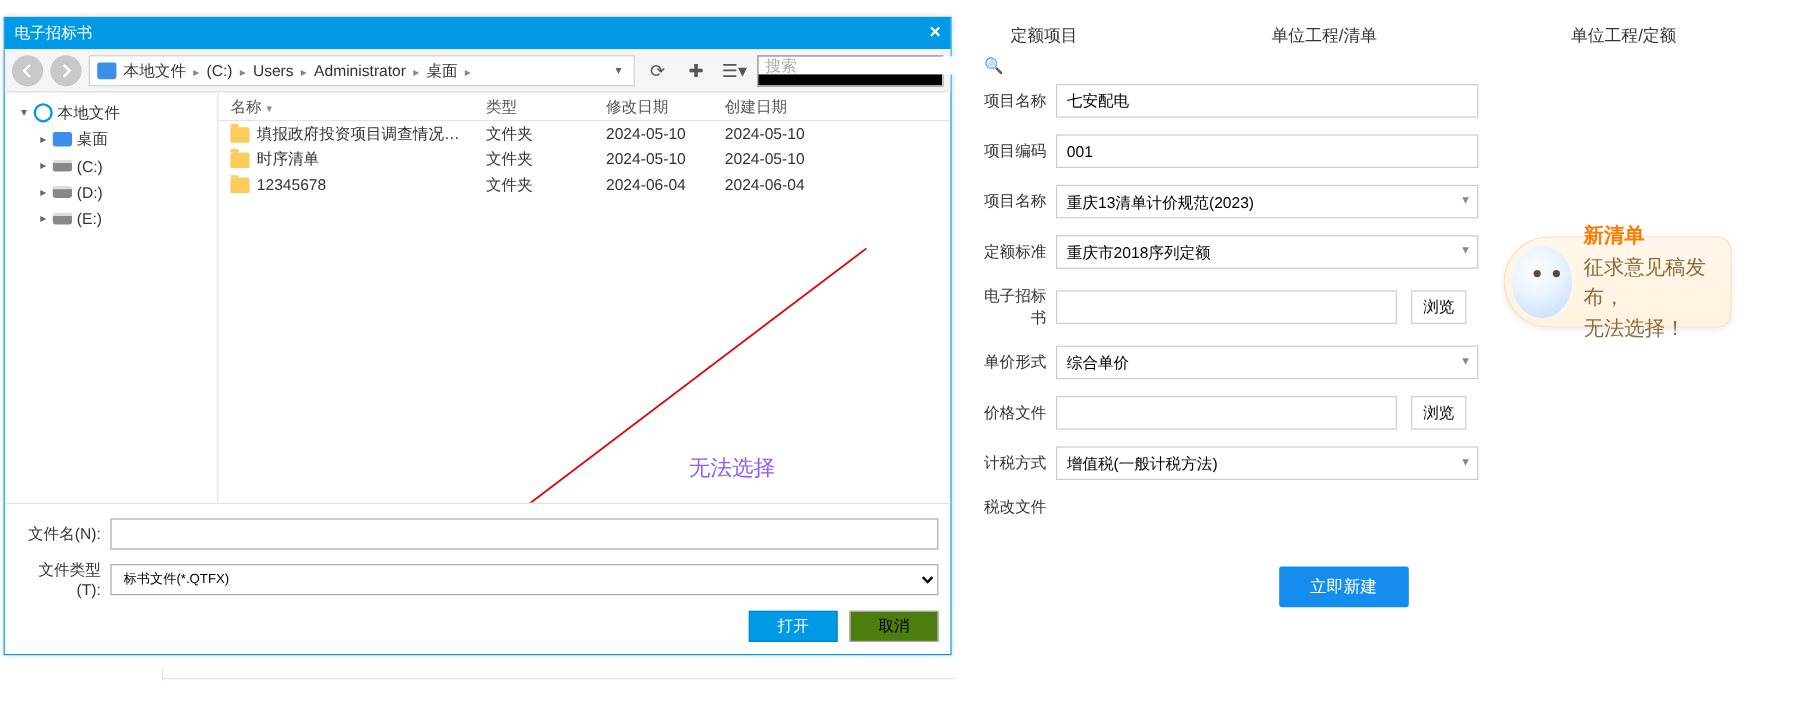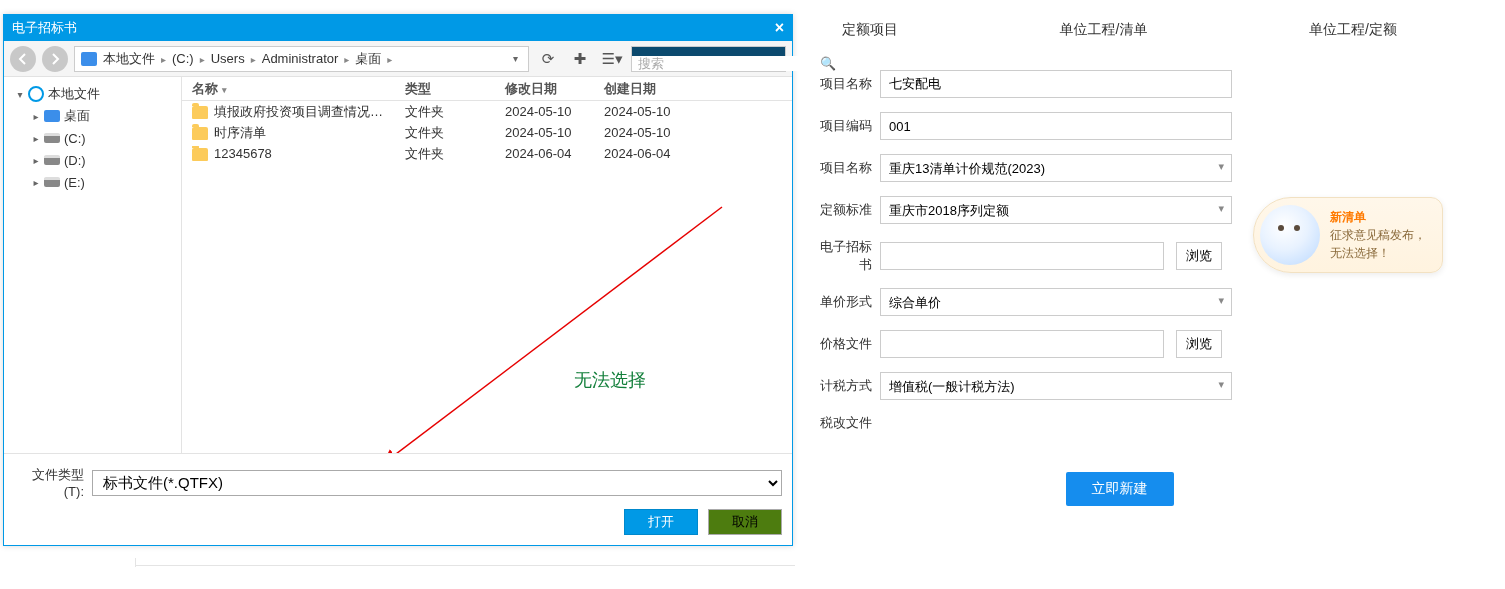--- a/index.html
+++ b/index.html
@@ -100,23 +100,23 @@
       height: 26px;
       display: flex;
       align-items: center;
       justify-content: center;
       font-size: 15px;
       cursor: pointer;
       color: #555;
     }
     .search-box {
       display: flex;
-      align-items: flex-end;
+      align-items: flex-start;
       border: 1px solid #ccc;
-      background: #0c4a6e;
+      background: #000000;
       height: 26px;
       width: 155px;
     }
     .search-box input {
       border: none;
       outline: none;
       flex: 1;
       padding: 0 6px;
       font-size: 13px;
       color: #333;
@@ -179,21 +179,20 @@
     .list-header {
       display: flex;
       height: 24px;
       align-items: center;
       border-bottom: 1px solid #e3e3e3;
       color: #555;
       font-size: 13px;
     }
     .list-header .col {
       padding-left: 10px;
-      font-weight: bold;
     }
     .list-header .sort-ind {
       font-size: 9px;
       color: #888;
       margin-left: 4px;
     }
     .col-n { width: 213px; }
     .col-t { width: 100px; }
     .col-m { width: 99px; }
     .col-c { width: 100px; }
@@ -231,22 +230,22 @@
     .arrow-svg {
       position: absolute;
       left: 0; top: 0;
       width: 100%;
       height: 100%;
       pointer-events: none;
     }
     .annot-text {
       position: absolute;
       left: 570px;
-      top: 353px;
-      color: #15803d;
+      top: 363px;
+      color: #8b5cf6;
       font-size: 18px;
       font-weight: 500;
       pointer-events: none;
     }
     .fd-footer {
       border-top: 1px solid #e3e3e3;
       padding: 12px 10px 10px;
     }
     .fd-row {
       display: flex;
@@ -256,21 +255,21 @@
     .fd-row label {
       width: 78px;
       text-align: right;
       padding-right: 8px;
     }
     .fd-row input, .fd-row select {
       flex: 1;
       height: 26px;
       border: 1px solid #aaa;
       padding: 0 6px;
-      font-size: 15px;
+      font-size: 11px;
       background: #fff;
     }
     .fd-buttons {
       display: flex;
       justify-content: flex-end;
       gap: 10px;
       margin-top: 10px;
     }
     .fd-buttons button {
       width: 74px;
@@ -392,21 +391,21 @@
     }
     .notif .avatar::after {
       content: "";
       position: absolute;
       left: 18px; top: 20px;
       width: 6px; height: 6px;
       background: #5b4b3c;
       border-radius: 50%;
       box-shadow: 16px 0 0 #5b4b3c;
     }
-    .notif .ntext { font-size: 12px; line-height: 1.5; }
+    .notif .ntext { font-size: 17px; line-height: 1.5; }
     .notif .ntitle { color: #ff7a00; font-weight: 600; }
     .notif .nbody { color: #8a6a3b; }
     
     .right-side::after {
       content: "";
       position: absolute;
       left: -660px;
       bottom: 0;
       width: 0;
     }
@@ -587,20 +586,24 @@
           <marker id="ah" markerWidth="10" markerHeight="10" refX="2" refY="5" orient="auto">
             <path d="M0,0 L10,5 L0,10 z" fill="#e60000"></path>
           </marker>
         </defs>
         <line x1="540" y1="130" x2="210" y2="380" stroke="#e60000" stroke-width="1.5" marker-end="url(#ah)"></line>
       </svg>
     </div>
   </div>
   <div class="fd-footer">
     <div class="fd-row">
+      <label>文件名(N):</label>
+      <input type="text" value="" style="">
+    </div>
+    <div class="fd-row">
       <label>文件类型(T):</label>
       <select><option>标书文件(*.QTFX)</option></select>
     </div>
     <div class="fd-buttons">
       <button class="btn-primary">打开</button>
       <button class="btn-default">取消</button>
     </div>
   </div>
 
   <div class="annot-text">无法选择</div>

